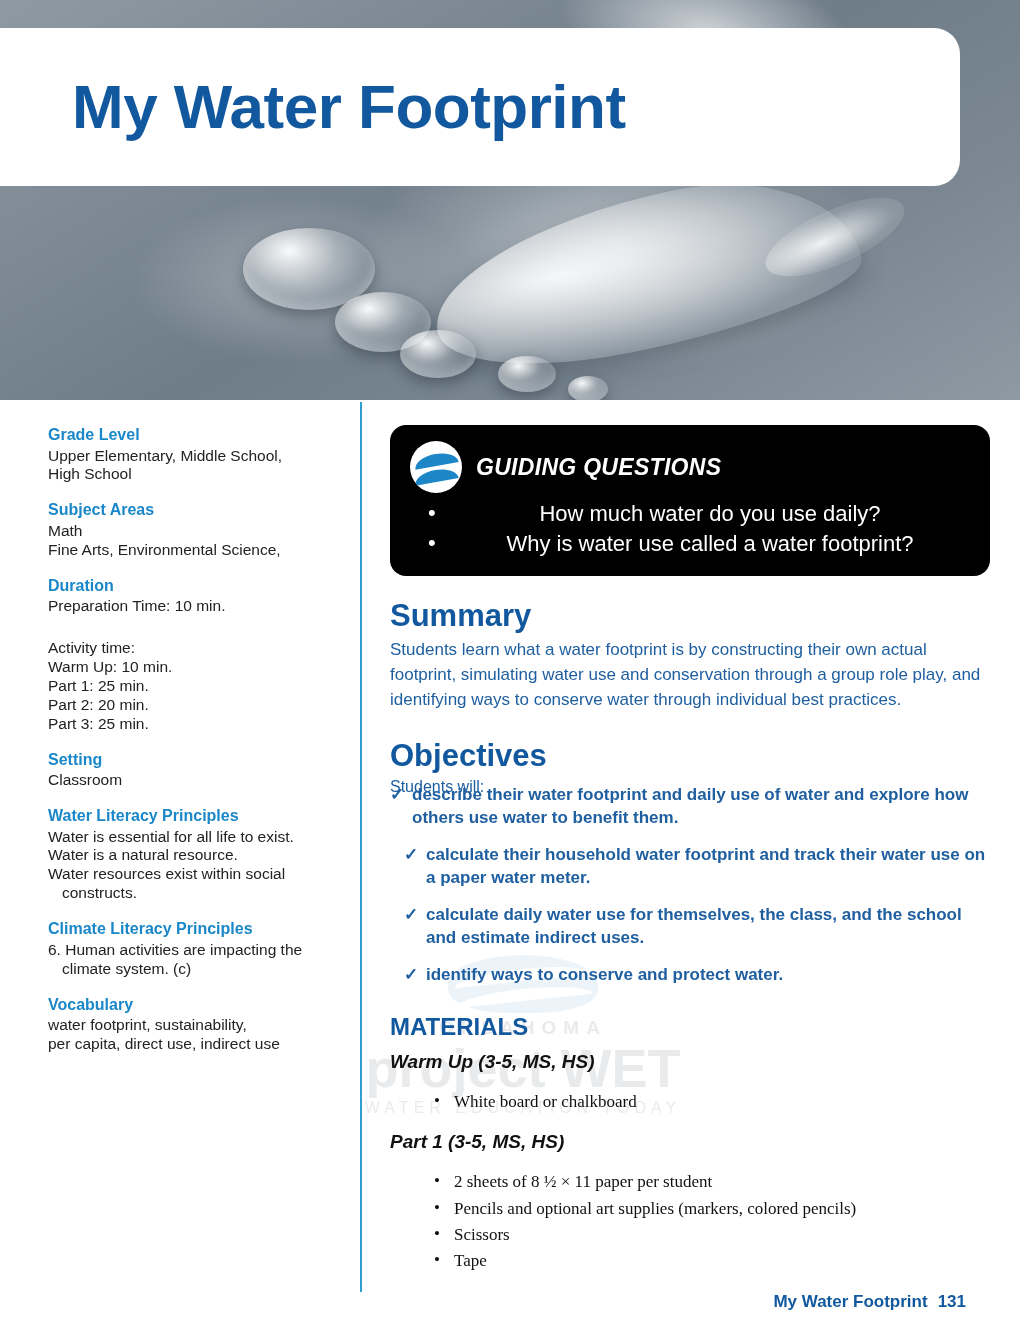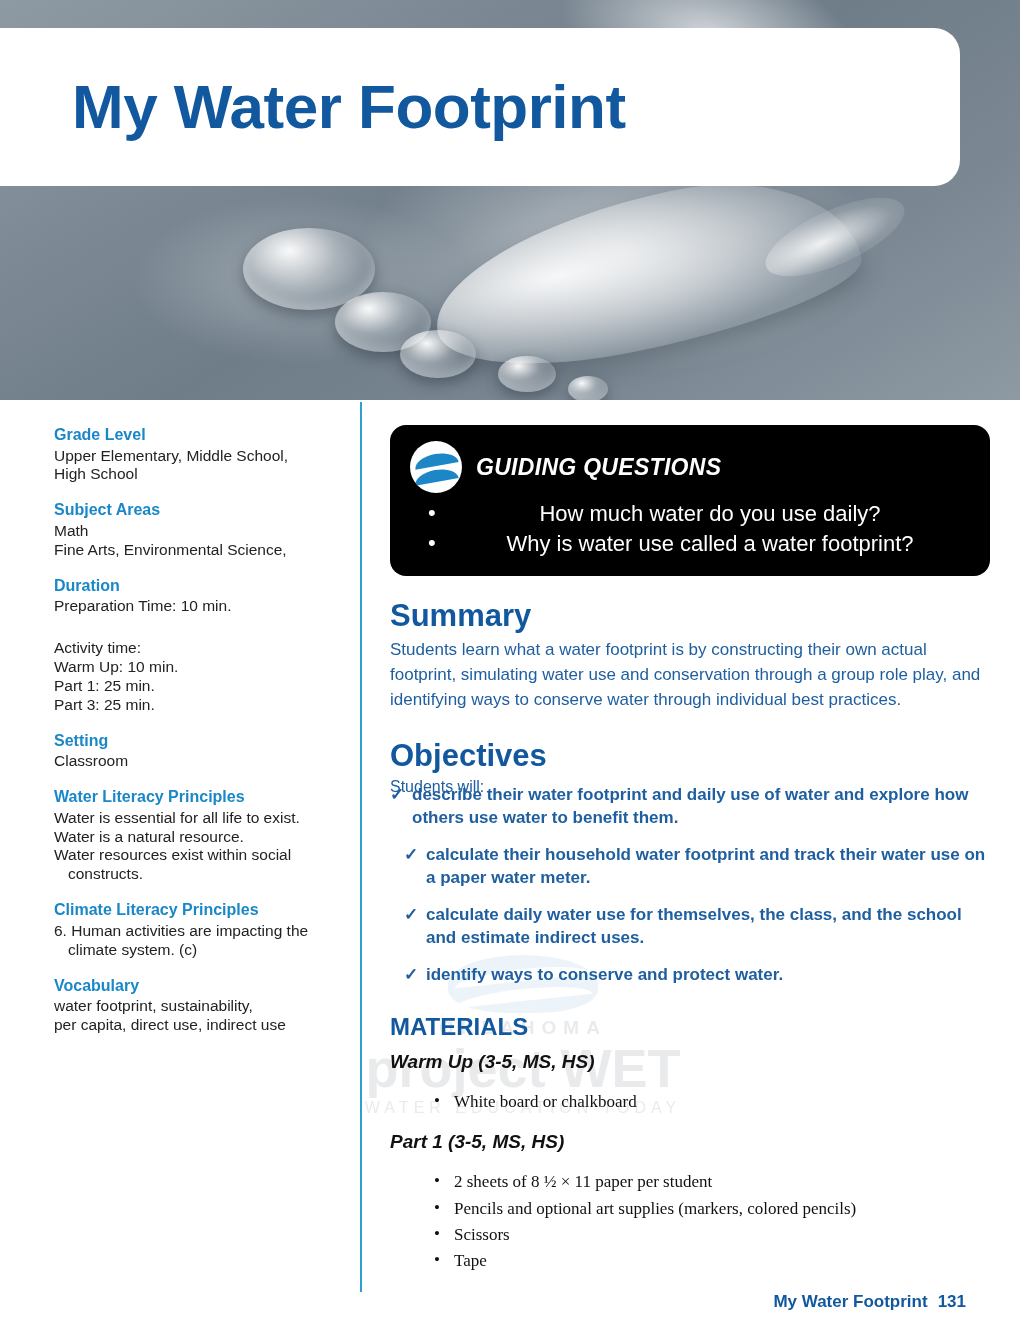--- a/index.html
+++ b/index.html
@@ -103,21 +103,21 @@
   .divider {
     position: absolute;
     left: 360px; top: 2px;
     width: 2px; height: 890px;
     background: #2e9fd4;
   }
 
   
   .sidebar {
     position: absolute;
-    left: 54px; top: 25px;
+    left: 48px; top: 25px;
     width: 290px;
     color: #222;
     font-size: 15.5px;
     line-height: 1.22;
   }
   .sb-head {
     color: #1a87c8;
     font-weight: bold;
     font-size: 16px;
     margin-top: 16px;
@@ -370,20 +370,21 @@
 
     <div class="sb-head">Subject Areas</div>
     <div class="sb-body">Math</div>
     <div class="sb-body">Fine Arts, Environmental Science,</div>
 
     <div class="sb-head">Duration</div>
     <div class="sb-body bold">Preparation Time: 10 min.</div>
     <div class="sb-body bold" style="margin-top:23px;">Activity time:</div>
     <div class="sb-body">Warm Up: 10 min.</div>
     <div class="sb-body">Part 1: 25 min.</div>
+    <div class="sb-body">Part 2: 20 min.</div>
     <div class="sb-body">Part 3: 25 min.</div>
 
     <div class="sb-head">Setting</div>
     <div class="sb-body">Classroom</div>
 
     <div class="sb-head">Water Literacy Principles</div>
     <div class="sb-body">Water is essential for all life to exist.</div>
     <div class="sb-body">Water is a natural resource.</div>
     <div class="sb-body">Water resources exist within social</div>
     <div class="sb-body indent">constructs.</div>

